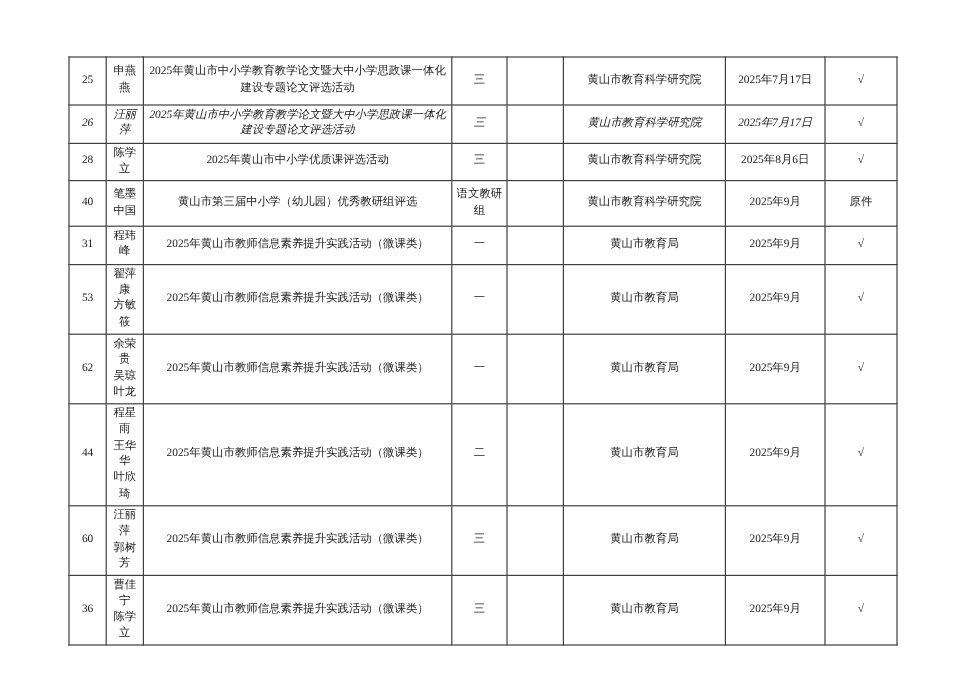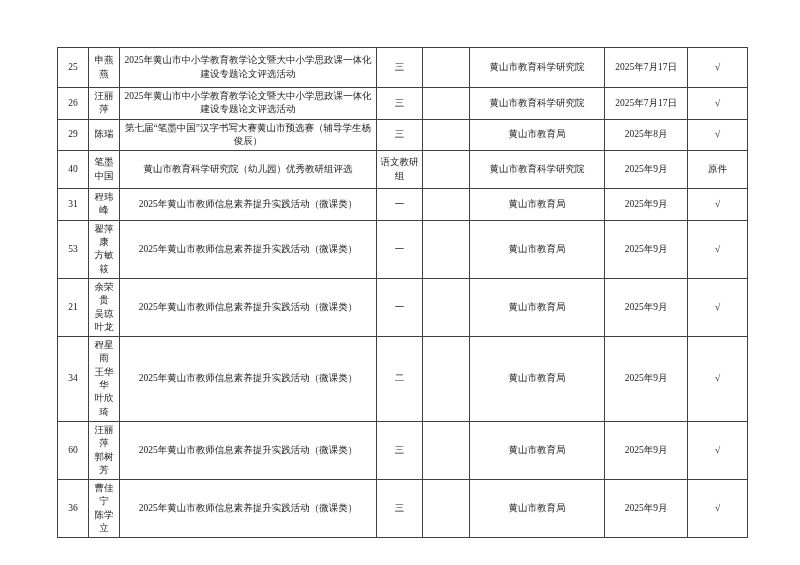--- a/index.html
+++ b/index.html
@@ -71,44 +71,44 @@
         <tr style="height: 40px;">
           <td class="col-num">25</td>
           <td class="col-name">申燕燕</td>
           <td class="col-title">2025年黄山市中小学教育教学论文暨大中小学思政课一体化建设专题论文评选活动</td>
           <td class="col-award">三</td>
           <td class="col-blank"></td>
           <td class="col-org">黄山市教育科学研究院</td>
           <td class="col-date">2025年7月17日</td>
           <td class="col-mark">√</td>
         </tr>
-        <tr style="height: 30px;">
+        <tr style="height: 30px; font-style: italic;">
           <td class="col-num">26</td>
           <td class="col-name">汪丽萍</td>
           <td class="col-title">2025年黄山市中小学教育教学论文暨大中小学思政课一体化建设专题论文评选活动</td>
           <td class="col-award">三</td>
           <td class="col-blank"></td>
           <td class="col-org">黄山市教育科学研究院</td>
           <td class="col-date">2025年7月17日</td>
           <td class="col-mark">√</td>
         </tr>
-        <tr style="height: 30px;">
-          <td class="col-num">29</td>
-          <td class="col-name">陈瑞</td>
-          <td class="col-title">第七届“笔墨中国”汉字书写大赛黄山市预选赛（辅导学生杨俊辰）</td>
+        <tr style="height: 26px;">
+          <td class="col-num">28</td>
+          <td class="col-name">陈学立</td>
+          <td class="col-title">2025年黄山市中小学优质课评选活动</td>
           <td class="col-award">三</td>
           <td class="col-blank"></td>
-          <td class="col-org">黄山市教育局</td>
-          <td class="col-date">2025年8月</td>
+          <td class="col-org">黄山市教育科学研究院</td>
+          <td class="col-date">2025年8月6日</td>
           <td class="col-mark">√</td>
         </tr>
         <tr style="height: 38px;">
           <td class="col-num">40</td>
           <td class="col-name">笔墨中国</td>
-          <td class="col-title">黄山市教育科学研究院（幼儿园）优秀教研组评选</td>
+          <td class="col-title">黄山市第三届中小学（幼儿园）优秀教研组评选</td>
           <td class="col-award">语文教研组</td>
           <td class="col-blank"></td>
           <td class="col-org">黄山市教育科学研究院</td>
           <td class="col-date">2025年9月</td>
           <td class="col-mark">原件</td>
         </tr>
         <tr style="height: 27px;">
           <td class="col-num">31</td>
           <td class="col-name">程玮峰</td>
           <td class="col-title">2025年黄山市教师信息素养提升实践活动（微课类）</td>
@@ -123,33 +123,33 @@
           <td class="col-name">翟萍康
 方敏筱</td>
           <td class="col-title">2025年黄山市教师信息素养提升实践活动（微课类）</td>
           <td class="col-award">一</td>
           <td class="col-blank"></td>
           <td class="col-org">黄山市教育局</td>
           <td class="col-date">2025年9月</td>
           <td class="col-mark">√</td>
         </tr>
         <tr style="height: 45px;">
-          <td class="col-num">21</td>
+          <td class="col-num">62</td>
           <td class="col-name">余荣贵
 吴琼
 叶龙</td>
           <td class="col-title">2025年黄山市教师信息素养提升实践活动（微课类）</td>
           <td class="col-award">一</td>
           <td class="col-blank"></td>
           <td class="col-org">黄山市教育局</td>
           <td class="col-date">2025年9月</td>
           <td class="col-mark">√</td>
         </tr>
         <tr style="height: 48px;">
-          <td class="col-num">34</td>
+          <td class="col-num">44</td>
           <td class="col-name">程星雨
 王华华
 叶欣琦</td>
           <td class="col-title">2025年黄山市教师信息素养提升实践活动（微课类）</td>
           <td class="col-award">二</td>
           <td class="col-blank"></td>
           <td class="col-org">黄山市教育局</td>
           <td class="col-date">2025年9月</td>
           <td class="col-mark">√</td>
         </tr>

